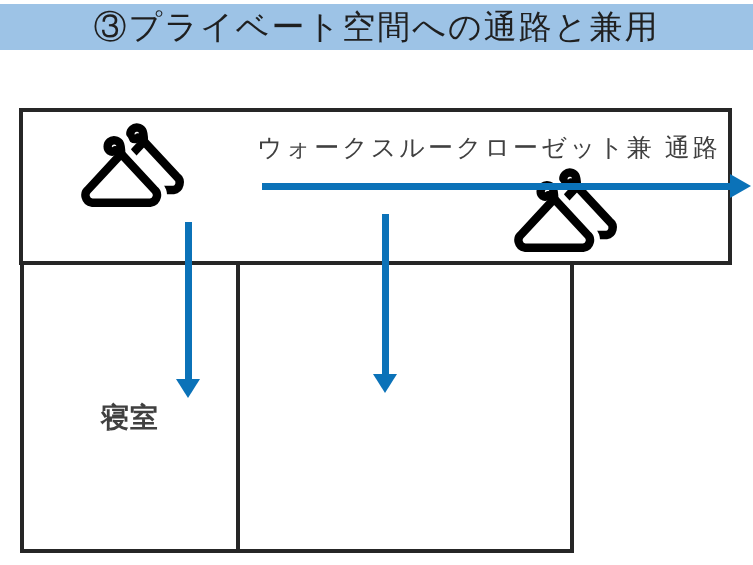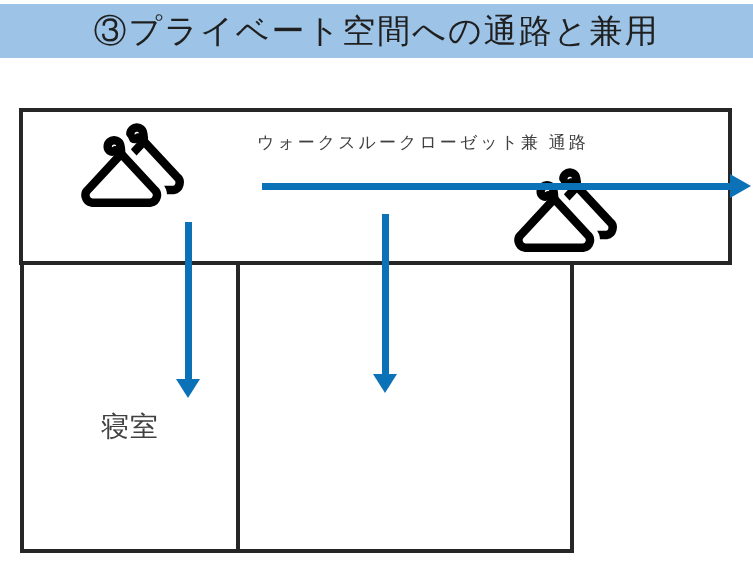--- a/index.html
+++ b/index.html
@@ -5,49 +5,49 @@
   html,body{margin:0;padding:0;background:#ffffff;}
   .screen{
     position:relative;
     width:753px;height:565px;
     background:#ffffff;
     overflow:hidden;
     font-family:"Liberation Sans", sans-serif;
   }
   
   .title-bar{
-    position:absolute;left:0;top:4px;width:753px;height:54px;
+    position:absolute;left:0;top:4px;width:753px;height:46px;
     background:#9DC3E6;
     display:flex;align-items:center;justify-content:center;
   }
   .title-text{
     font-size:33px;line-height:46px;letter-spacing:2px;
     color:#1f1f1f;white-space:nowrap;
   }
   
   .closet-box{
     position:absolute;left:19px;top:108px;width:713px;height:157px;
     box-sizing:border-box;border:4px solid #262626;background:#ffffff;
   }
   .closet-label{
     position:absolute;left:257px;top:131px;
-    font-size:17px;letter-spacing:3px;color:#404040;white-space:nowrap;
+    font-size:25px;letter-spacing:3px;color:#404040;white-space:nowrap;
   }
   
   .room{
     position:absolute;top:261px;height:292px;
     box-sizing:border-box;border:4px solid #262626;background:#ffffff;
   }
   .room-bedroom{left:20px;width:220px;}
   .room-kids{left:236px;width:338px;}
   .room-label{
     position:absolute;
     font-size:28px;letter-spacing:1px;color:#404040;white-space:nowrap;
   }
-  .label-bedroom{left:101px;top:408px;}
+  .label-bedroom{left:101px;top:399px;font-weight:bold;}
   .label-kids{left:353px;top:397px;}
   
   .hanger{position:absolute;z-index:3;}
   .hanger-1{left:80px;top:119px;width:106px;height:90px;}
   .hanger-2{left:513px;top:164px;width:106px;height:90px;}
   
   .arrow-part{position:absolute;z-index:5;}
   .h-arrow-line{left:262px;top:183px;width:468px;height:7px;background:#0B72B8;}
   .h-arrow-head{
     left:730px;top:174px;width:0;height:0;

